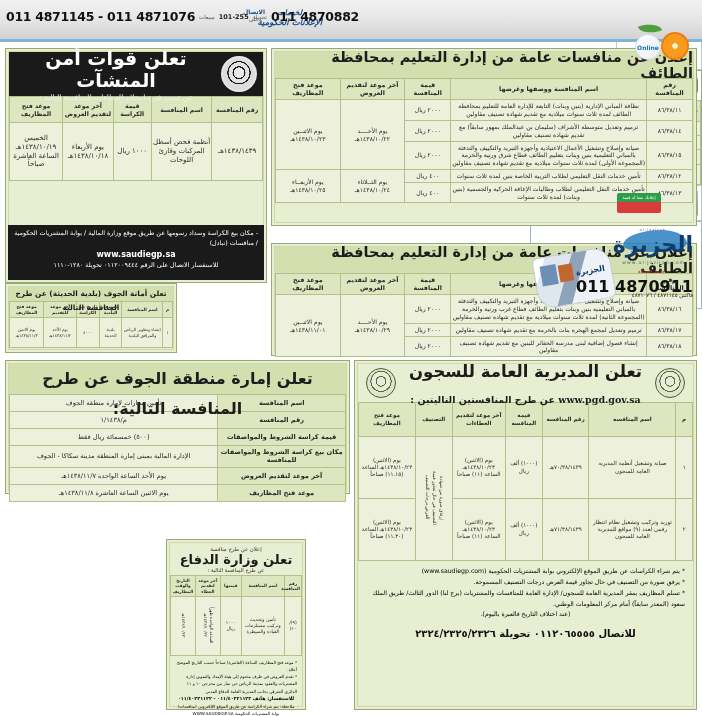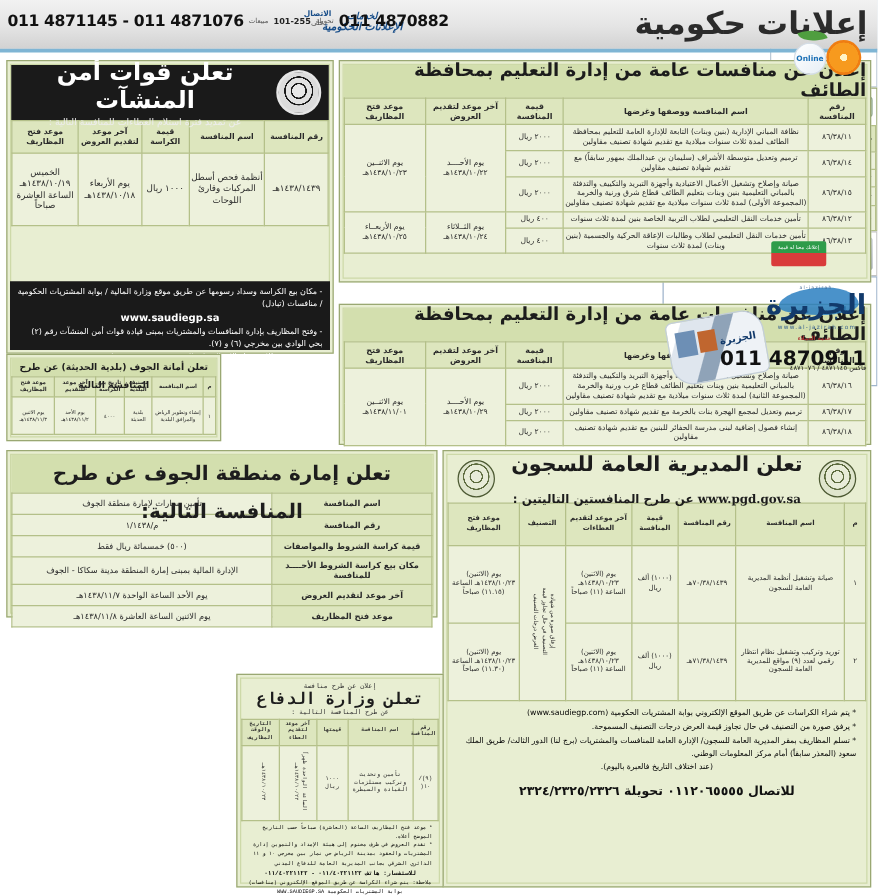--- a/index.html
+++ b/index.html
@@ -152,21 +152,21 @@
   .strip-jz { font-size:11px; font-weight:bold; color:#123a6b; flex:0 0 auto; }
   .strip-aqar { font-size:9px; font-weight:bold; color:#333; }
   .strip-aqar .sub { display:block; font-size:3.6px; color:#666; text-align:center; }
   .strip-red { flex:0 0 44px; height:20px; border-radius:2px;
                background:linear-gradient(to bottom,#2e9c4a 0 46%, #d93b3b 47% 100%); position:relative; }
   .strip-red span { position:absolute; inset:0; color:#fff; font-size:4.2px; text-align:center; line-height:9px; }
   .strip-house { flex:0 0 34px; height:26px;
      background:linear-gradient(135deg,#d8dde2 0%, #b7bfc7 60%, #8f99a3 100%); border-radius:2px; }
 
   
-  #box-difaa { left:189px; top:539px; width:166px; height:171px;font-family:Liberation Mono, monospace; }
+  #box-difaa { left:166px; top:539px; width:140px; height:171px; }
   #difaa-hdr { padding:3px 0 2px; text-align:center; }
   #difaa-hdr .pre { font-size:5.4px; color:#333; }
   #difaa-hdr .main { font-size:13px; font-weight:bold; color:#1c1c1c; }
   #difaa-hdr .post { font-size:5.2px; color:#333; }
   #difaa-tbl th { font-size:4.2px; height:20px; }
   #difaa-tbl td { font-size:4.6px; height:58px; }
   #difaa-notes { padding:3px 5px 0; font-size:4.2px; line-height:1.7; text-align:right; }
   #difaa-notes .ctr { text-align:center; }
   #difaa-notes .bold { font-weight:bold; font-size:4.8px; }
 
@@ -188,21 +188,20 @@
   .jz-paper .pl { position:absolute; right:6px; top:16px; font-size:8px; font-weight:bold; color:#123a6b; }
   .jz-paper .ph1 { position:absolute; left:6px; top:8px; width:16px; height:20px; background:#6d8fb5; }
   .jz-paper .ph2 { position:absolute; left:24px; top:10px; width:14px; height:17px; background:#c0662f; }
 </style>
 </head>
 <body>
 
 <div class="page">
 
   <div class="masthead">
-    <div class="mh-title">إعلانات حكومية</div>
     <div class="mh-service">
       <div class="l1">لخدمات</div>
       <div class="l2">الإعلانات الحكومية</div>
     </div>
     <div class="mh-lbl">
       <div class="a">الاتصال</div>
       <div class="b">على</div>
     </div>
     <div class="mh-phones">
       <span class="num">011 4871145 - 011 4871076</span>
@@ -244,21 +243,20 @@
           <td>أنظمة فحص أسطل المركبات وقارئ اللوحات</td>
           <td>١٠٠٠ ريال</td>
           <td>يوم الأربعاء ١٤٣٨/١٠/١٨هـ</td>
           <td>الخميس ١٤٣٨/١٠/١٩هـ الساعة العاشرة صباحاً</td>
         </tr>
       </tbody>
         </table>
       <div id="mnshaat-foot">
         <div>- مكان بيع الكراسة وسداد رسومها عن طريق موقع وزارة المالية / بوابة المشتريات الحكومية / منافسات (تبادل)</div>
         <div class="ctr site">www.saudiegp.sa</div>
-        <div>- وفتح المظاريف بإدارة المنافسات والمشتريات بمبنى قيادة قوات أمن المنشآت رقم (٢) بحي الوادي بين مخرجي (٦) و (٧).</div>
         <div class="ctr">للاستفسار الاتصال على الرقم ٠١١٢٠٠٩٤٤٤ تحويلة ١٢٨٠-١١١٠</div>
       </div>
     </div>
   </div>
 
   <div class="box" id="box-taif1">
     <div class="box-inner">
       <div class="taif-hdr">إعلان عن منافسات عامة من إدارة التعليم بمحافظة الطائف</div>
       <table class="adt taif-tbl">
         <colgroup>
@@ -409,21 +407,21 @@
         </tr>
         <tr>
           <th>رقم المنافسة</th>
           <td>م/١/١٤٣٨</td>
         </tr>
         <tr>
           <th>قيمة كراسة الشروط والمواصفات</th>
           <td>(٥٠٠) خمسمائة ريال فقط</td>
         </tr>
         <tr>
-          <th>مكان بيع كراسة الشروط الأحــــد للمنافسة</th>
+          <th>مكان بيع كراسة الشروط والمواصفات للمنافسة</th>
           <td>الإدارة المالية بمبنى إمارة المنطقة مدينة سكاكا - الجوف</td>
         </tr>
         <tr>
           <th>آخر موعد لتقديم العروض</th>
           <td>يوم الأحد الساعة الواحدة ١٤٣٨/١١/٧هـ</td>
         </tr>
         <tr>
           <th>موعد فتح المظاريف</th>
           <td>يوم الاثنين الساعة العاشرة ١٤٣٨/١١/٨هـ</td>
         </tr>

